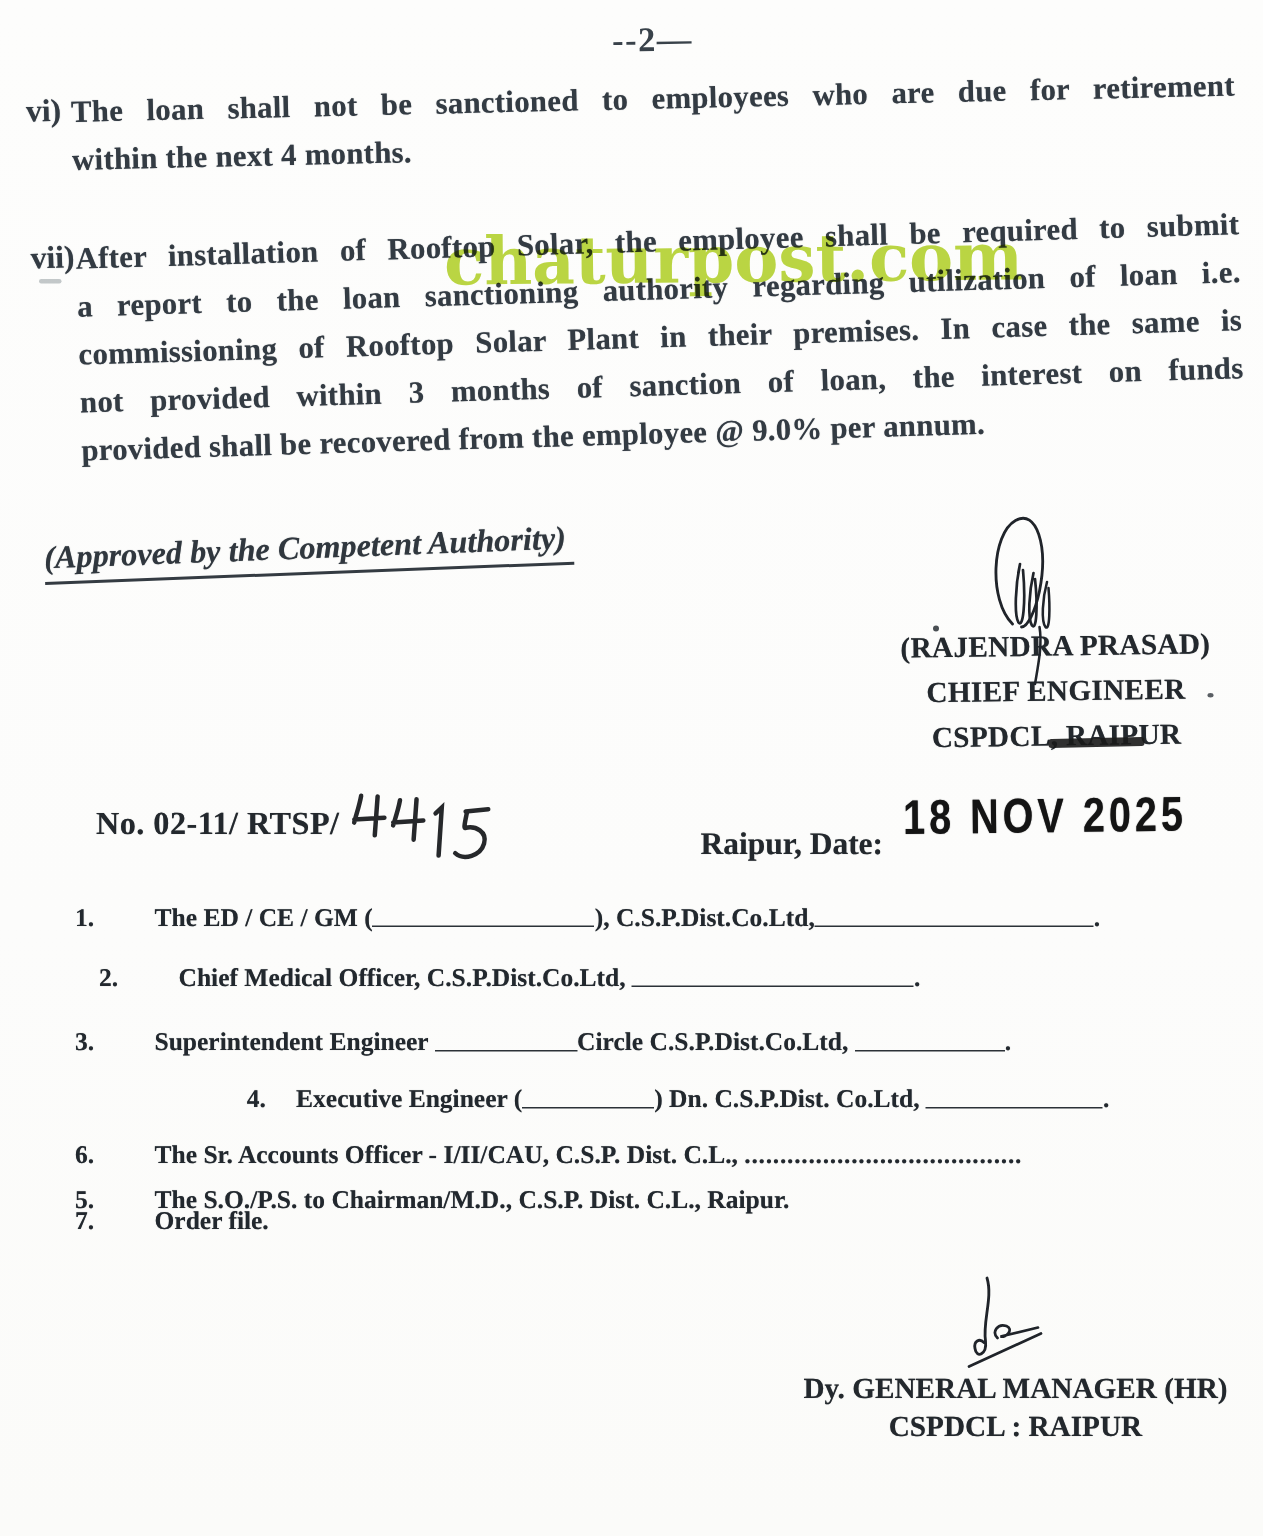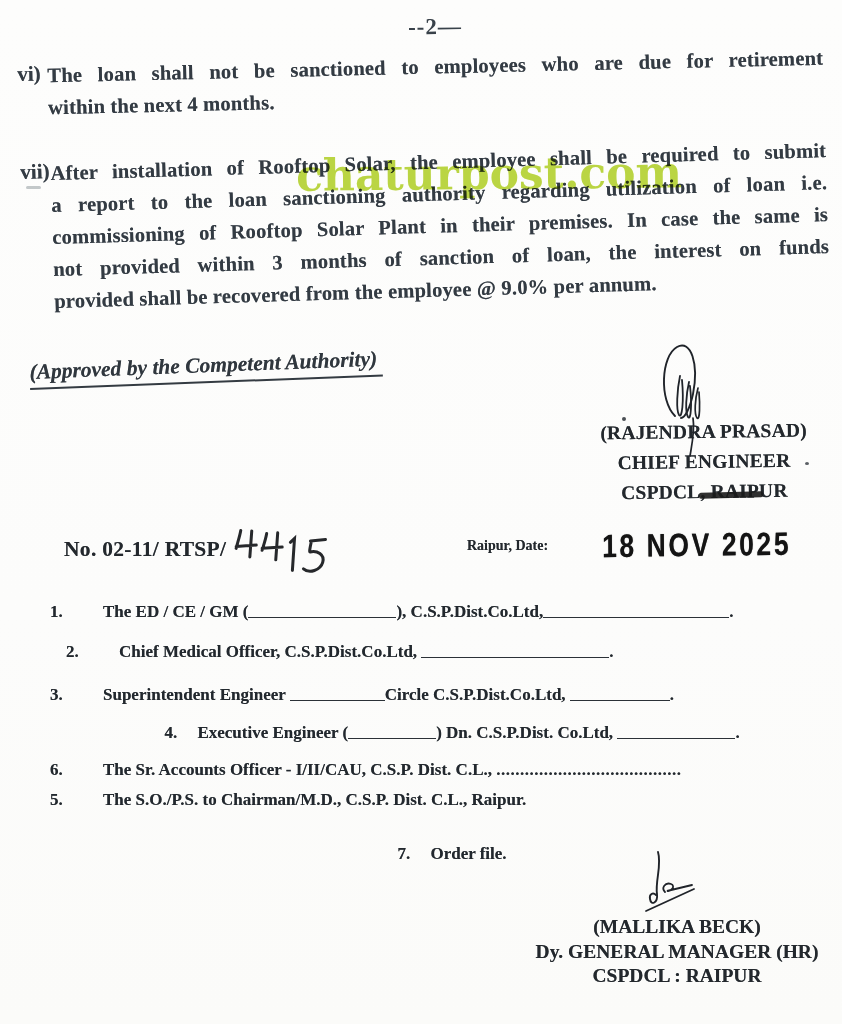--- a/index.html
+++ b/index.html
@@ -48,21 +48,21 @@
   .sig-svg{position:absolute;z-index:3;}
   .sig-top{left:653px;top:338px;}
   .sig-bottom{left:634px;top:849px;}
   .sig-block{position:absolute;text-align:center;font-weight:bold;color:#23282d;
     text-shadow:0 0 .5px rgba(35,40,45,.6);}
   .sig-block-top{left:585px;top:417px;width:238px;font-size:19.5px;line-height:30px;letter-spacing:.2px;transform:rotate(-.8deg);}
   .sig-block-bottom{left:522px;top:915px;width:310px;font-size:19.5px;line-height:24.5px;}
   
   .memo-no{position:absolute;left:48px;top:537px;font-size:21.5px;font-weight:bold;color:#23282d;letter-spacing:.3px;text-shadow:0 0 .5px rgba(35,40,45,.55);margin-left:16px;}
   .hw-no{position:absolute;left:230px;top:524px;z-index:2;}
-  .place-date{position:absolute;left:467px;top:538px;font-size:14px;font-weight:bold;color:#23282d;text-shadow:0 0 .5px rgba(35,40,45,.55);}
+  .place-date{position:absolute;left:467px;top:550px;font-size:21px;font-weight:bold;color:#23282d;text-shadow:0 0 .5px rgba(35,40,45,.55);}
   .date-stamp{
     position:absolute;left:602px;top:528px;
     font-family:"Liberation Sans",sans-serif;font-weight:bold;font-size:30px;
     letter-spacing:3px;color:#141414;white-space:nowrap;
     transform:scaleX(.88) scaleY(1.08) rotate(-.6deg);transform-origin:left top;
     text-shadow:0 0 .7px rgba(20,20,20,.7);
   }
   
   .recipient{
     position:absolute;left:50px;right:8px;font-size:17px;font-weight:bold;
@@ -139,31 +139,30 @@
   <div class="place-date">Raipur, Date:</div>
   <div class="date-stamp">18 NOV 2025</div>
 
   <div>
       <div class="recipient" style="top: 602px;"><span class="no">1.</span>The ED / CE / GM (<span class="blank" style="width: 148px;"></span>), C.S.P.Dist.Co.Ltd,<span class="blank" style="width: 186px;"></span>.</div>
       <div class="recipient" style="top: 642px; margin-left: 16px;"><span class="no">2.</span>Chief Medical Officer, C.S.P.Dist.Co.Ltd, <span class="blank" style="width: 188px;"></span>.</div>
       <div class="recipient" style="top: 685px;"><span class="no">3.</span>Superintendent Engineer <span class="blank" style="width: 95px;"></span>Circle C.S.P.Dist.Co.Ltd, <span class="blank" style="width: 100px;"></span>.</div>
       <div class="recipient" style="top: 723px; text-align: center;"><span class="no">4.</span>Executive Engineer (<span class="blank" style="width: 88px;"></span>) Dn. C.S.P.Dist. Co.Ltd, <span class="blank" style="width: 118px;"></span>.</div>
       <div class="recipient" style="top: 762px; margin-top: 28px;"><span class="no">5.</span>The S.O./P.S. to Chairman/M.D., C.S.P. Dist. C.L., Raipur.</div>
       <div class="recipient" style="top: 760px;"><span class="no">6.</span>The Sr. Accounts Officer - I/II/CAU, C.S.P. Dist. C.L., <span class="dots">.......................................</span></div>
-      <div class="recipient" style="top: 844px; text-align: center;"><span class="no">7.</span>Order file.</div>
+      <div class="recipient" style="top: 804px;"><span class="no">7.</span>Order file.</div>
     </div>
 
   <svg class="sig-svg sig-bottom" width="66" height="68" viewBox="0 0 66 68" fill="none">
     <path d="M24 3 C28 16, 21 32, 23 45 C24 54, 17 57, 16 50 C15 45, 19 43, 22 46" stroke="#20242a" stroke-width="1.9" fill="none" stroke-linecap="round"></path>
     <path d="M31 43 C27 39, 31 33, 37 35 C42 37, 37 43, 33 42 L58 36" stroke="#20242a" stroke-width="1.8" fill="none" stroke-linecap="round"></path>
     <path d="M12 62 L60 40" stroke="#20242a" stroke-width="1.8" fill="none" stroke-linecap="round"></path>
   </svg>
 
   <div class="sig-block sig-block-bottom">
-    <div>(MALLIKA BECK)</div>
     <div>Dy. GENERAL MANAGER (HR)</div>
     <div>CSPDCL : RAIPUR</div>
   </div>
 
   <div class="artifact streak"></div>
   <div class="artifact dash-l"></div>
   <div class="artifact dot-a"></div>
   <div class="artifact dot-b"></div>
 
 </div>

